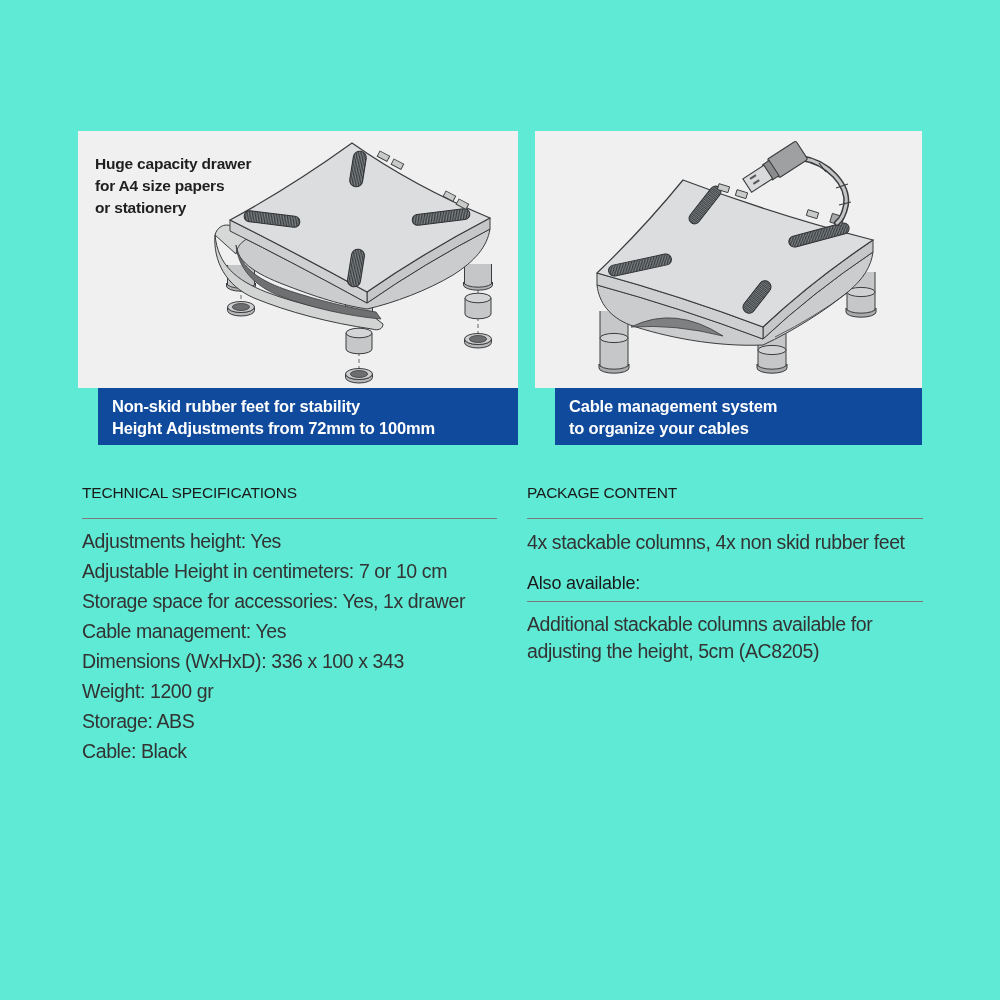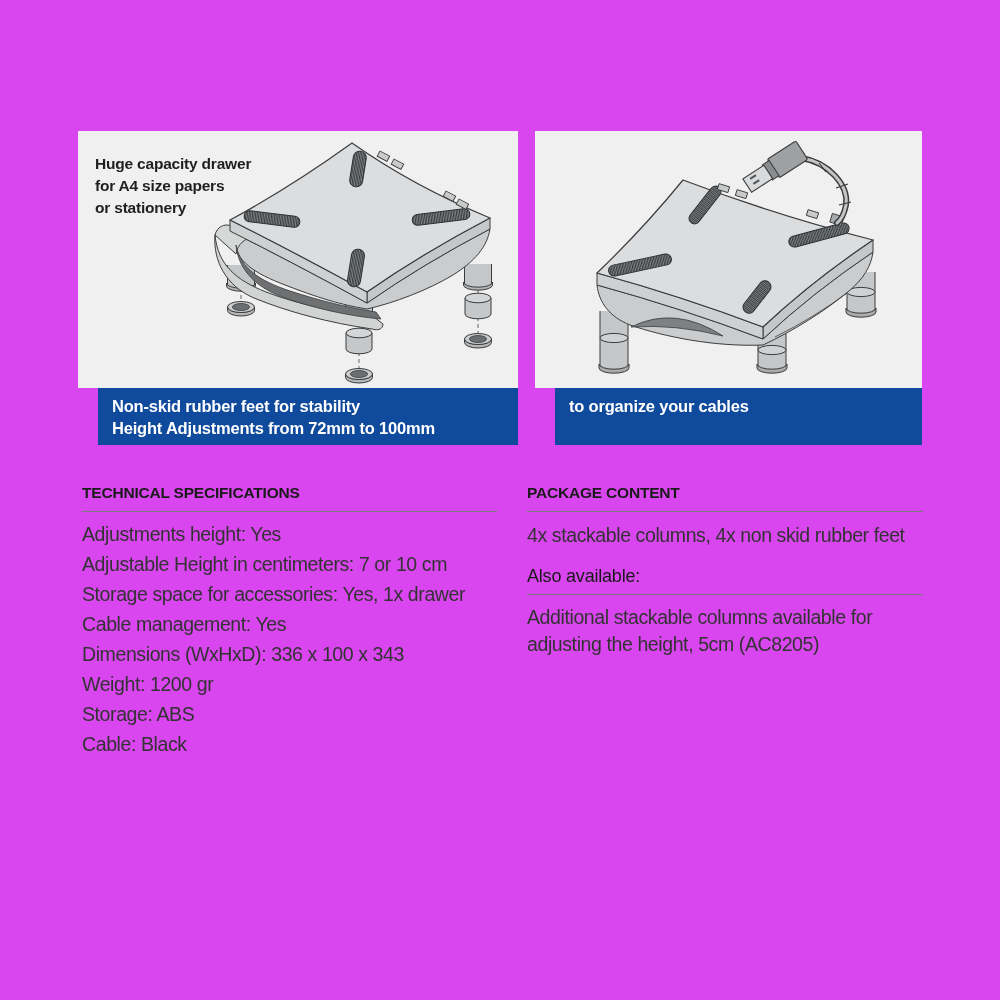--- a/index.html
+++ b/index.html
@@ -1,39 +1,39 @@
 <!DOCTYPE html>
 <html><head>
 <meta charset="utf-8">
 <style>
   html,body { margin:0; padding:0; background:#ffffff; }
   body { width:1000px; height:1000px; overflow:hidden;
          font-family:"Liberation Sans", sans-serif; }
-  .canvas { position:relative; width:1000px; height:1000px; background:#d946ef; }
+  .canvas { position:relative; width:1000px; height:1000px; background:#5eead4; }
 
   
   .panel { position:absolute; top:131px; }
   .panel-left  { left:78px;  width:440px; }
   .panel-right { left:535px; width:387px; }
   .panel-art { position:relative; height:257px; background:#f0f0f1; }
   .panel-art svg { position:absolute; left:0; top:0; display:block; }
   .panel-banner { height:57px; background:#104a9c; box-sizing:border-box;
                   padding:7px 8px 0 14px;margin-left:20px; }
   .banner-line { color:#ffffff; font-weight:bold; font-size:16.5px;
                  line-height:22px; letter-spacing:-0.2px; white-space:nowrap; }
   .caption { position:absolute; left:17px; top:22px; z-index:2; }
   .caption-line { font-weight:bold; font-size:15.5px; line-height:22px;
                   color:#1f1f1f; letter-spacing:-0.2px; white-space:nowrap; }
 
   
   .textcol { position:absolute; top:484px; color:#333333; }
   .col-specs { left:82px;  width:415px; }
   .col-pkg   { left:527px; width:396px; }
-  .col-heading { margin:0; font-size:15.5px; font-weight:bold; color:#1a1a1a;
-                 letter-spacing:-0.2px; padding-bottom:9px;
+  .col-heading { margin:0; font-size:15.5px; font-weight:normal; color:#1a1a1a;
+                 letter-spacing:-0.2px; padding-bottom:16px;
                  border-bottom:1px solid #7a7a7a; }
   .specs-list { list-style:none; margin:7px 0 0; padding:0;
                 font-size:19.5px; line-height:30px; letter-spacing:-0.4px;
                 color:#333333; }
   .pkg-content { margin:10px 0 0; font-size:19.5px; line-height:27px;
                  letter-spacing:-0.4px; }
   .also-heading { margin:17px 0 0; font-size:18px; font-weight:normal; color:#1a1a1a;
                   letter-spacing:-0.2px; padding-bottom:7px;
                   border-bottom:1px solid #7a7a7a; }
   .also-text { margin:9px 0 0; font-size:19.5px; line-height:27px;
@@ -187,20 +187,21 @@
 
         <g transform="translate(250,30) rotate(-33)" stroke="#3b3c3d">
           <rect x="-14" y="-11" width="34" height="22" rx="2" fill="#9fa0a2" stroke-width="1.1"></rect>
           <rect x="-21" y="-9" width="8" height="18" fill="#8b8c8e" stroke-width="1"></rect>
           <rect x="-45" y="-8" width="25" height="16" fill="#d9dadb" stroke-width="1.1"></rect>
           <path d="M-39,-4 h7 M-39,2 h7" stroke="#555658" stroke-width="2"></path>
         </g>
       </svg>
     </div>
     <div class="panel-banner">
+      <div class="banner-line">Cable management system</div>
       <div class="banner-line">to organize your cables</div>
     </div>
   </section>
 
   <section class="textcol col-specs">
     <h2 class="col-heading">TECHNICAL SPECIFICATIONS</h2>
     <ul class="specs-list">
       <li>Adjustments height: Yes</li>
       <li>Adjustable Height in centimeters: 7 or 10 cm</li>
       <li>Storage space for accessories: Yes, 1x drawer</li>

